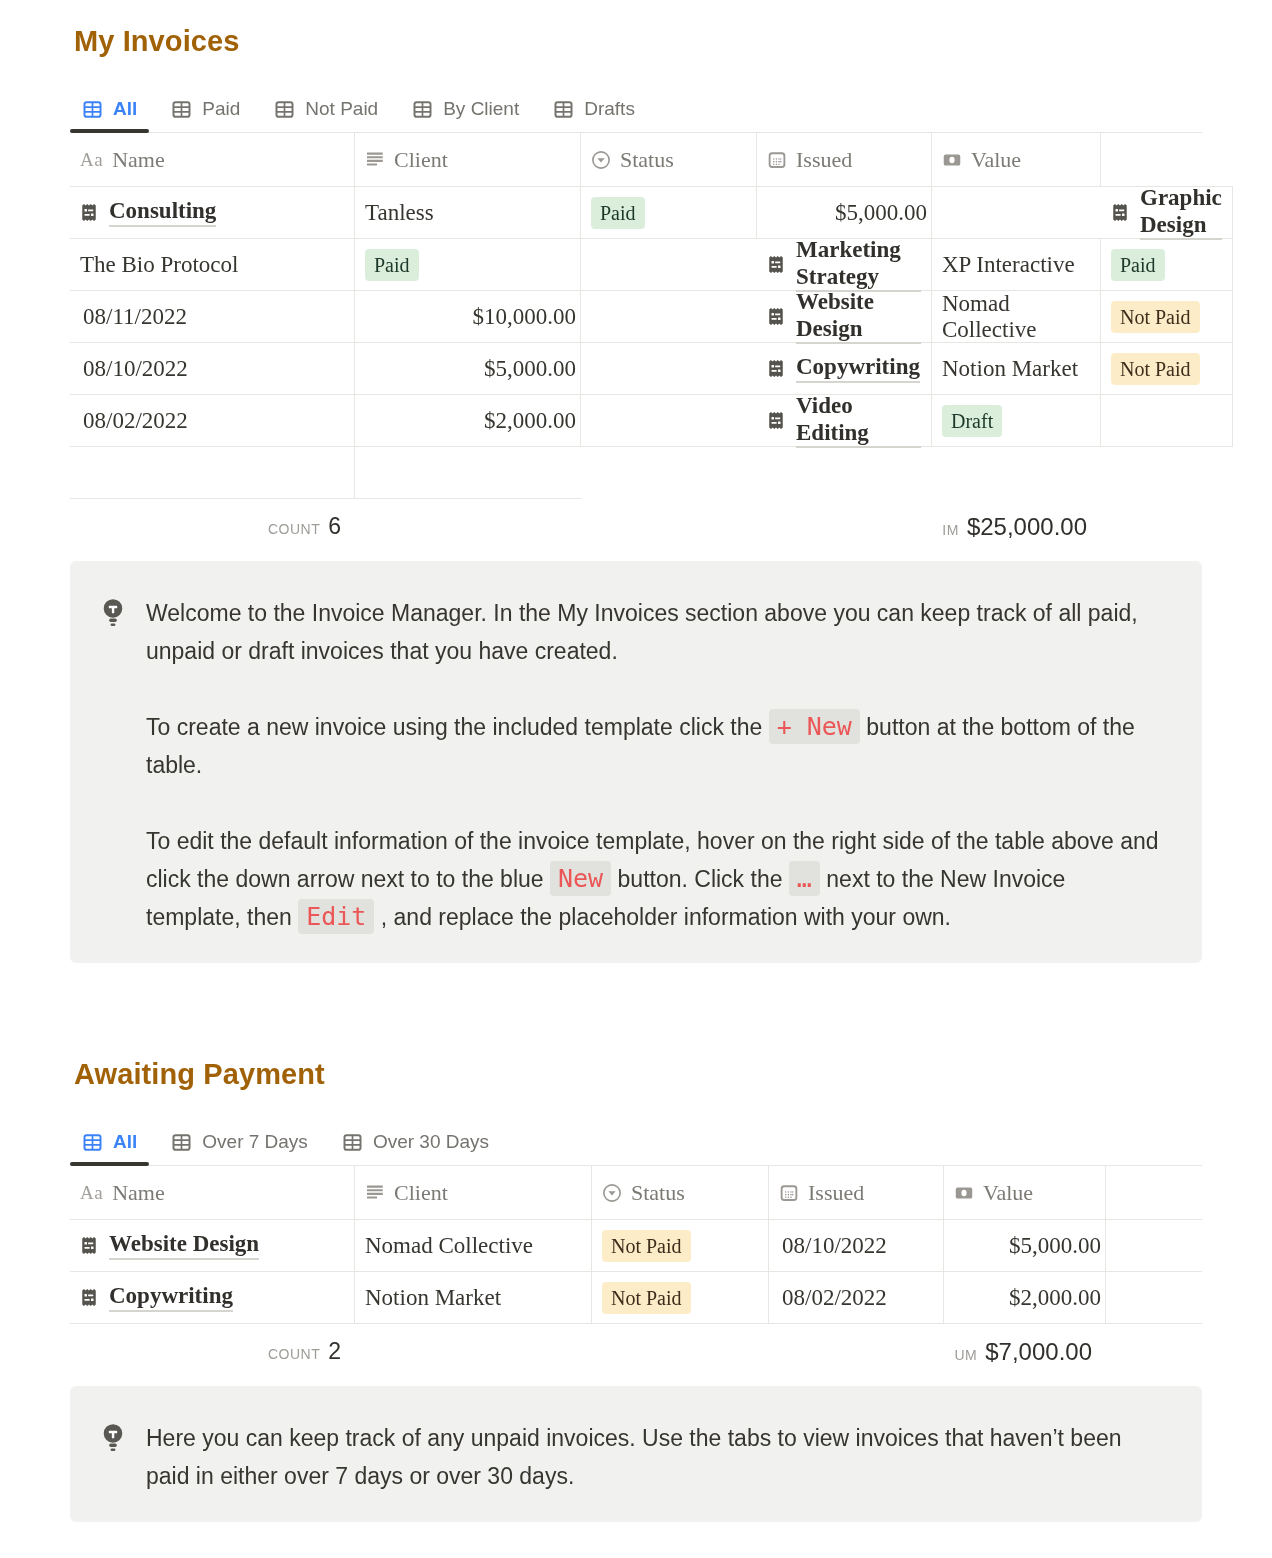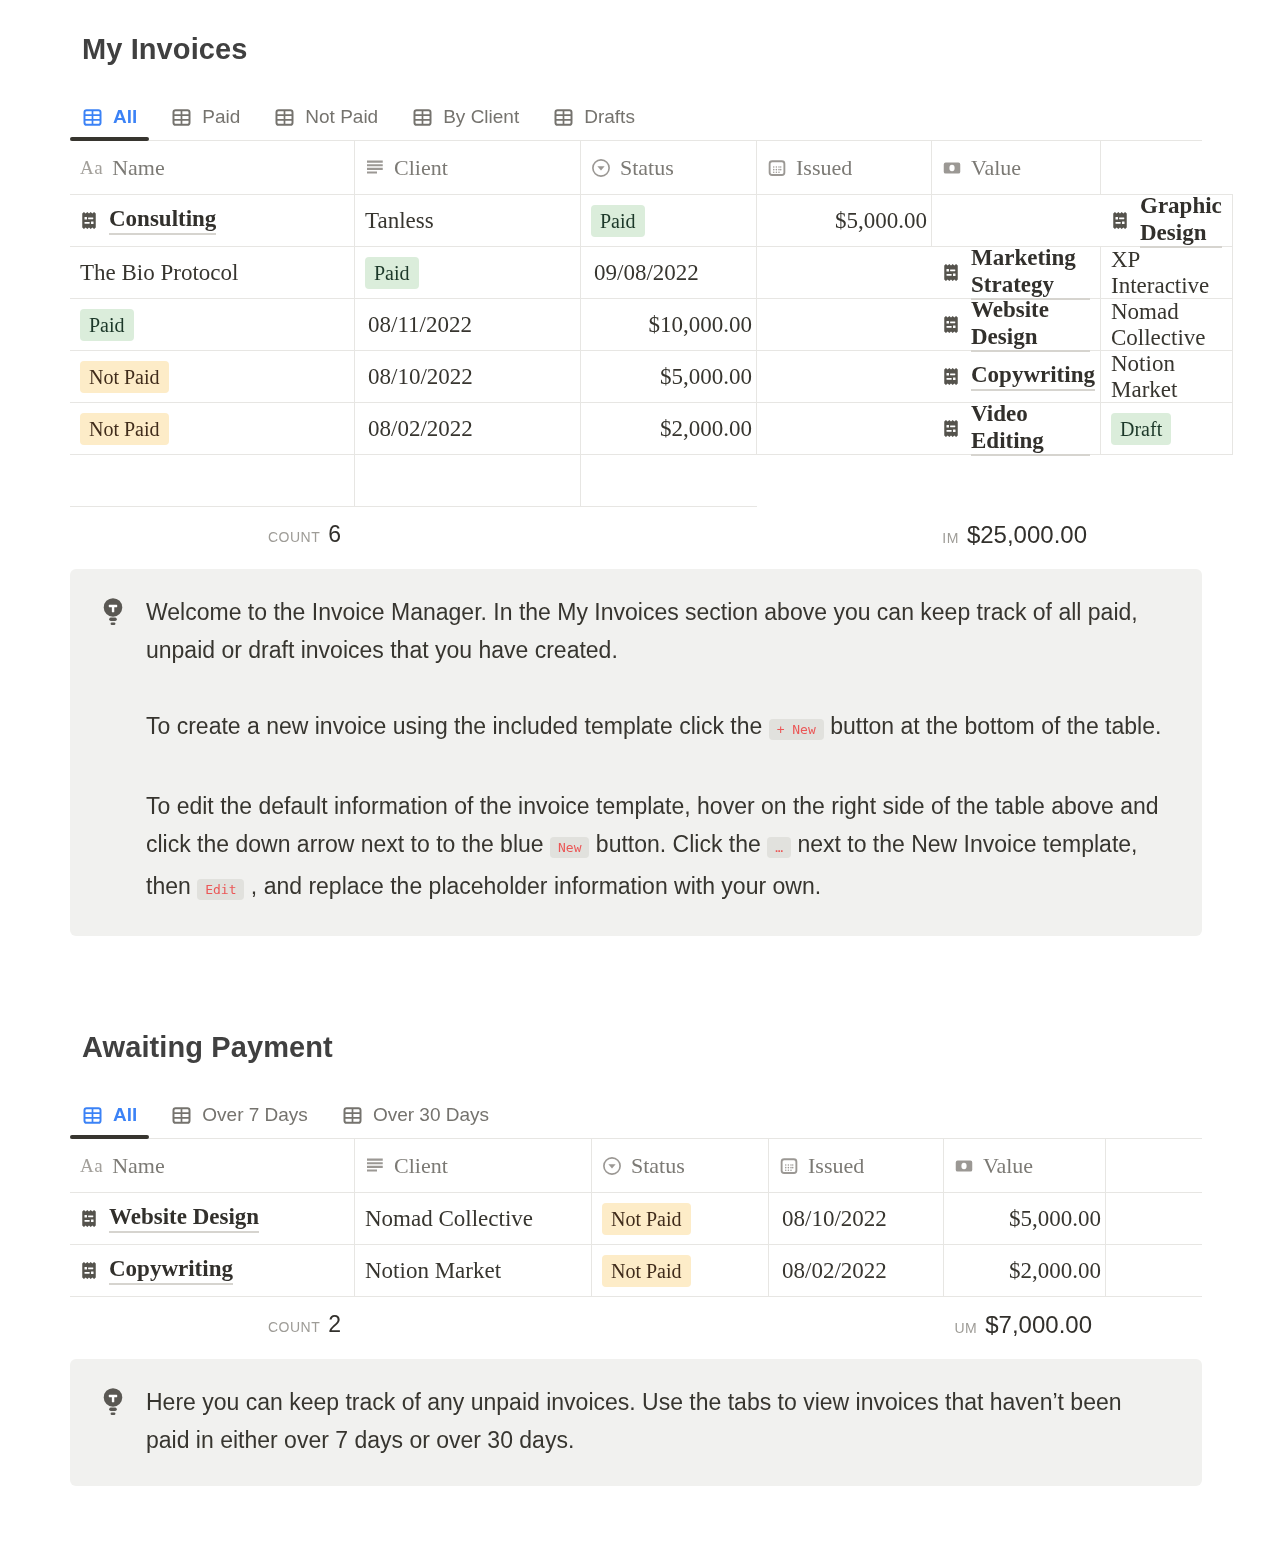--- a/index.html
+++ b/index.html
@@ -1,19 +1,19 @@
 <!DOCTYPE html>
 <html><head>
 <meta charset="utf-8">
 <style>
   html,body{margin:0;padding:0;background:#fff;}
   .page{width:1272px;box-sizing:border-box;padding:20px 70px 24px 70px;
         font-family:"Liberation Sans","DejaVu Sans",sans-serif;color:#37352f;}
 
-  .section-title{font-size:29px;line-height:34px;font-weight:700;margin:12px;letter-spacing:.1px;color:#404040;}
+  .section-title{font-size:29px;line-height:34px;font-weight:700;margin:4px;letter-spacing:.1px;color:#a16207;}
 
   
   .tabs{display:flex;gap:10px;margin-top:31px;border-bottom:1px solid #e7e6e3;}
   .tab{position:relative;display:flex;align-items:center;gap:10px;
        padding:9px 12px 12px 12px;font-size:19px;color:#75736e;cursor:pointer;white-space:nowrap;}
   .tab svg{flex:0 0 auto;}
   .tab.active{color:#3b82f6;font-weight:700;}
   .tab.active::after{content:"";position:absolute;left:0;right:0;bottom:-1px;height:4px;
        background:#37352f;border-radius:2px;}
 
@@ -42,26 +42,26 @@
   .tfootr{display:grid;height:55px;align-items:center;}
   .fcell{display:flex;justify-content:flex-end;align-items:baseline;gap:8px;padding-right:14px;cursor:pointer;}
   .fcount{grid-column:1;}
   .fsum{grid-column:5;}
   .flabel{font-size:14px;letter-spacing:.5px;color:#9e9c97;}
   .fnum{font-size:23px;color:#32302c;}
   .fsum-num{font-size:24px;color:#32302c;font-weight:500;}
 
   
   .callout{margin-top:7px;background:#f1f1ef;border-radius:6px;
-           padding:24px 36px 27px 30px;display:flex;gap:20px;box-sizing:border-box;}
+           padding:33px 36px 27px 30px;display:flex;gap:20px;box-sizing:border-box;}
   .callout-icon{flex:0 0 26px;padding-top:3px;color:#5a5853;}
   .callout-body{font-size:23px;line-height:38px;color:#37352f;}
   .callout-body p{margin:0;}
   .callout-body p + p{margin-top:38px;}
-  .code{font-family:"DejaVu Sans Mono","Liberation Mono",monospace;font-size:13px;
+  .code{font-family:"DejaVu Sans Mono","Liberation Mono",monospace;font-size:25px;
         color:#eb5757;background:rgba(135,131,120,0.15);border-radius:4px;
         padding:3px 8px;white-space:nowrap;cursor:pointer;}
 
   .section2{margin-top:94px;}
 </style>
 </head>
 <body>
 
 <svg width="0" height="0" style="position:absolute" aria-hidden="true">
   <defs>
@@ -201,21 +201,20 @@
       <div class="dc name sep">
         <svg class="ricon" width="18" height="21" viewBox="0 0 16 18">
             <use href="#i-receipt"></use>
           </svg>
         <span class="name-link">Graphic Design</span>
       </div>
       <div class="dc sep">The Bio Protocol</div>
       <div class="dc sep">
         <span class="chip" data-color="green">Paid</span>
       </div>
-      <div class="dc issued sep">09/08/2022</div>
       <div class="dc"></div>
 
       <div class="dc name sep">
         <svg class="ricon" width="18" height="21" viewBox="0 0 16 18">
             <use href="#i-receipt"></use>
           </svg>
         <span class="name-link">Marketing Strategy</span>
       </div>
       <div class="dc sep">XP Interactive</div>
       <div class="dc sep">

